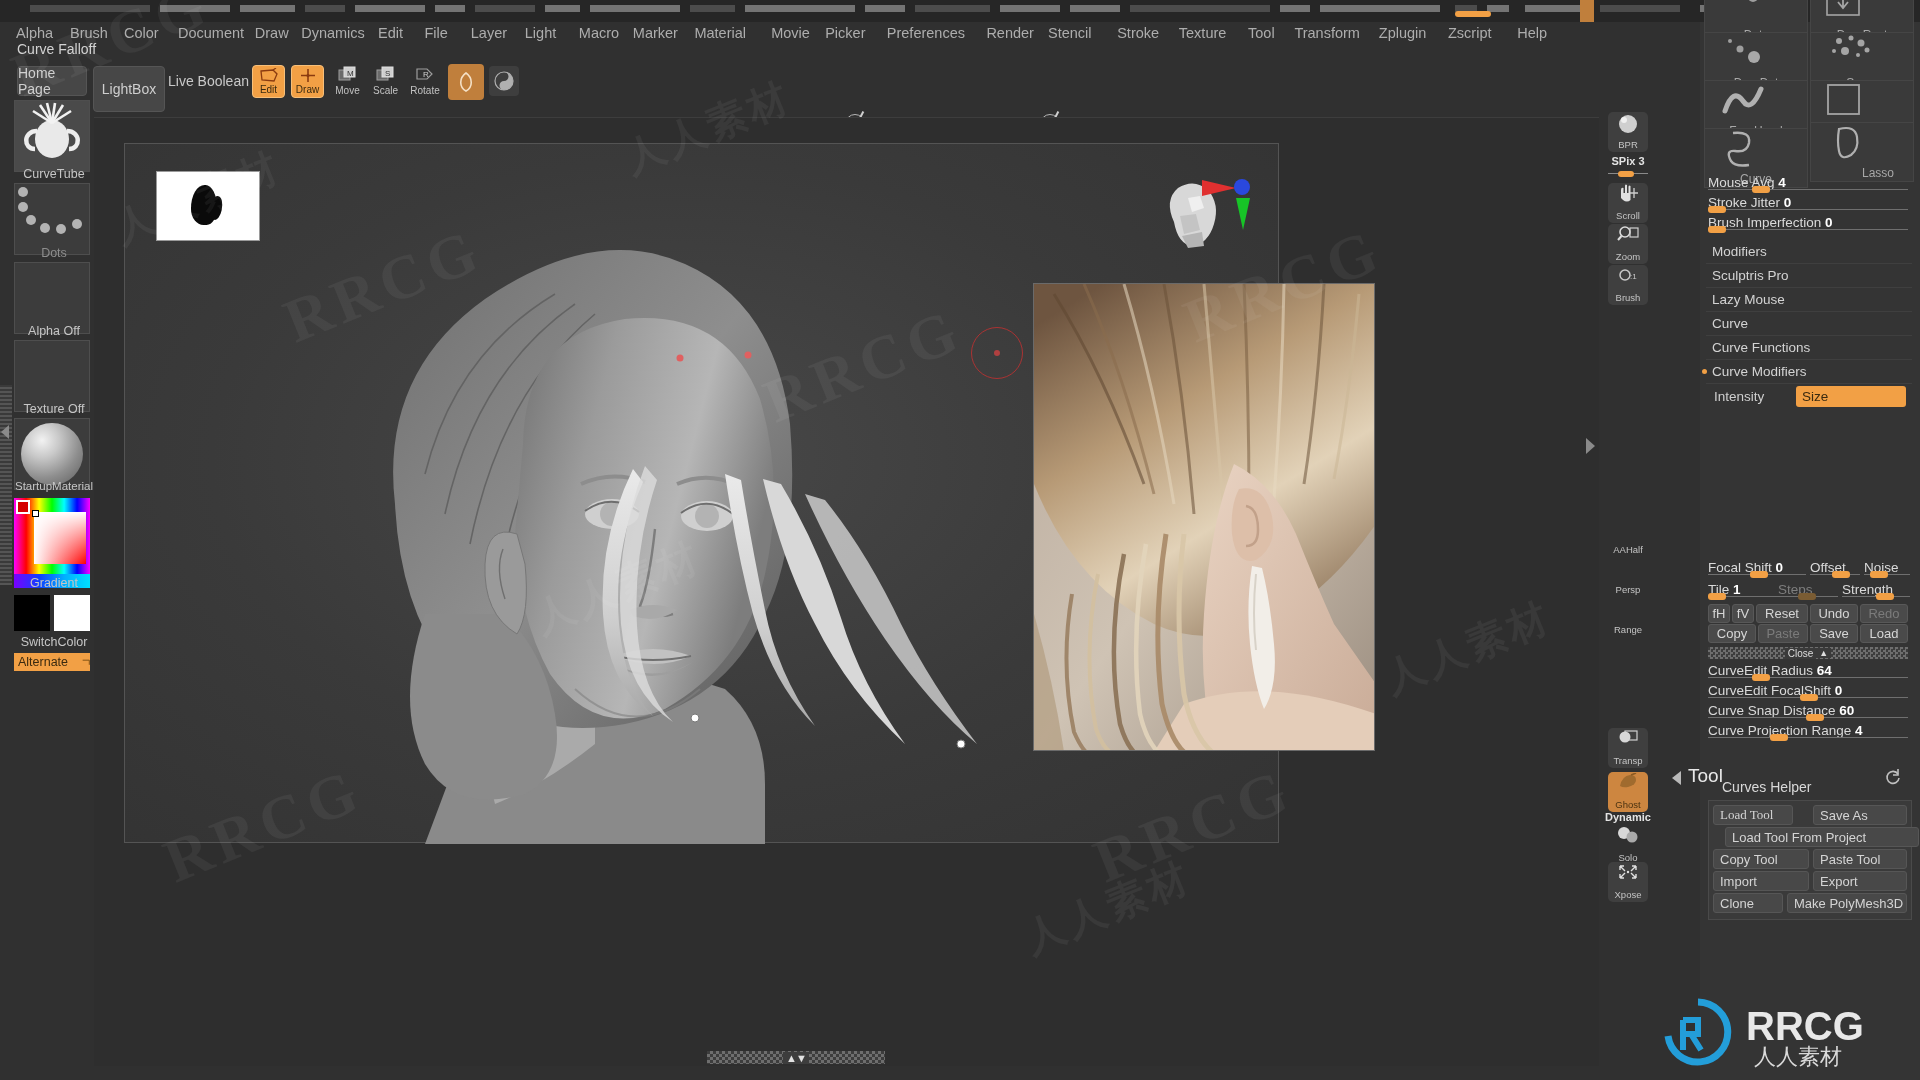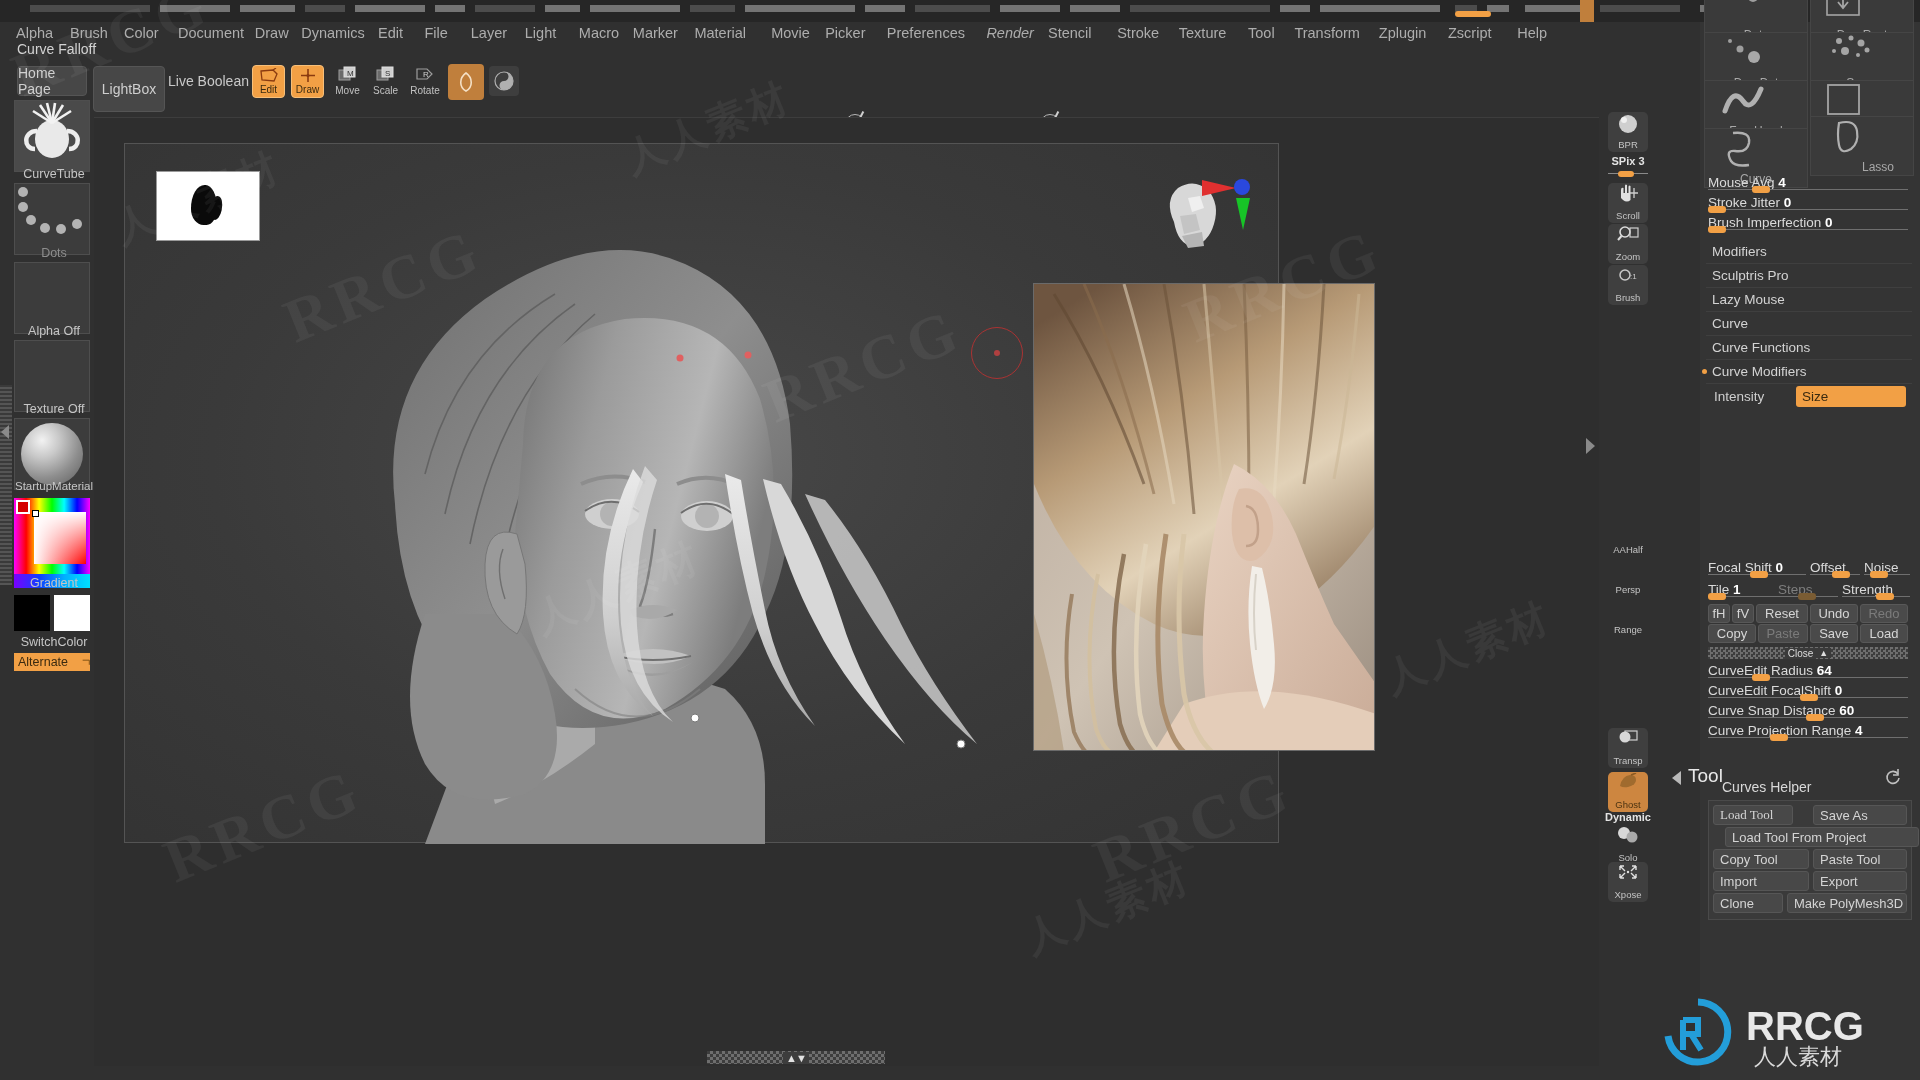--- a/index.html
+++ b/index.html
@@ -261,21 +261,21 @@
       <div class="mi" style="left: 376px;">Edit</div>
       <div class="mi" style="left: 422.4px;">File</div>
       <div class="mi" style="left: 468.8px;">Layer</div>
       <div class="mi" style="left: 522.8px;">Light</div>
       <div class="mi" style="left: 576.8px;">Macro</div>
       <div class="mi" style="left: 630.8px;">Marker</div>
       <div class="mi" style="left: 692.4px;">Material</div>
       <div class="mi" style="left: 769.2px;">Movie</div>
       <div class="mi" style="left: 823.2px;">Picker</div>
       <div class="mi" style="left: 884.8px;">Preferences</div>
-      <div class="mi" style="left: 984.4px; font-style: italic;">Render</div>
+      <div class="mi" style="left: 984.4px;">Render</div>
       <div class="mi" style="left: 1046px;">Stencil</div>
       <div class="mi" style="left: 1115.2px;">Stroke</div>
       <div class="mi" style="left: 1176.8px;">Texture</div>
       <div class="mi" style="left: 1246px;">Tool</div>
       <div class="mi" style="left: 1292.4px;">Transform</div>
       <div class="mi" style="left: 1376.8px;">Zplugin</div>
       <div class="mi" style="left: 1446px;">Zscript</div>
       <div class="mi" style="left: 1515.2px;">Help</div>
     </div>
 
@@ -783,21 +783,21 @@
         </svg>
         <span>Rect</span>
       </div>
 
       <div class="rp-cell" style="left:0; top:106px;">
         <svg width="80" height="44" viewBox="0 0 80 44" style="position:absolute;top:0;left:16px;">
           <path d="M12 4 Q30 2 28 14 Q26 24 14 22 Q4 21 10 32 Q14 38 28 36" fill="none" stroke="#b0b0b0" stroke-width="2.4"></path>
         </svg>
         <span>Curve</span>
       </div>
-      <div class="rp-cell" style="left:106px; top:94px;padding-left:32px;">
+      <div class="rp-cell" style="left:106px; top:100px;padding-left:32px;">
         <svg width="80" height="44" viewBox="0 0 80 44" style="position:absolute;top:0;left:14px;">
           <path d="M14 6 Q30 2 32 14 Q34 26 26 32 Q16 38 14 28 Q12 18 14 6 Z" fill="none" stroke="#b0b0b0" stroke-width="2.2"></path>
         </svg>
         <span>Lasso</span>
       </div>
     </div>
 
     <div class="rp-slider" style="top:155px;">
       <div class="tx"><span>Mouse Avg</span>
         <b>4</b></div>

